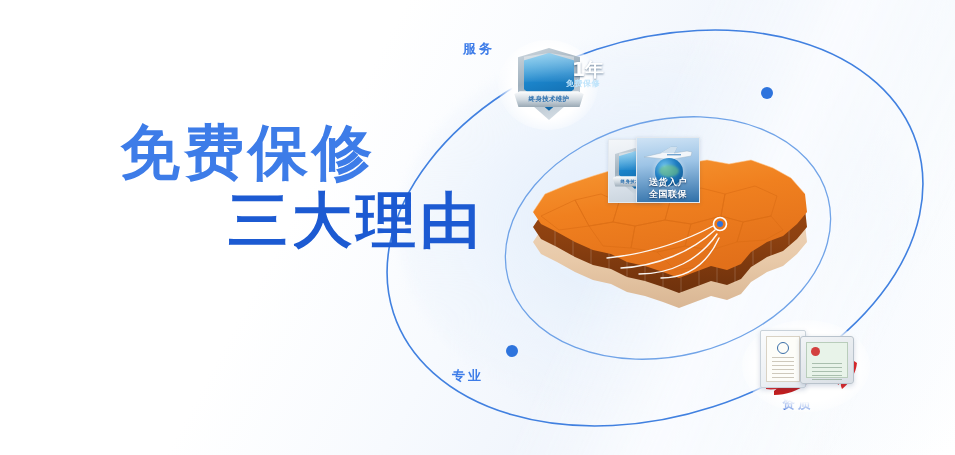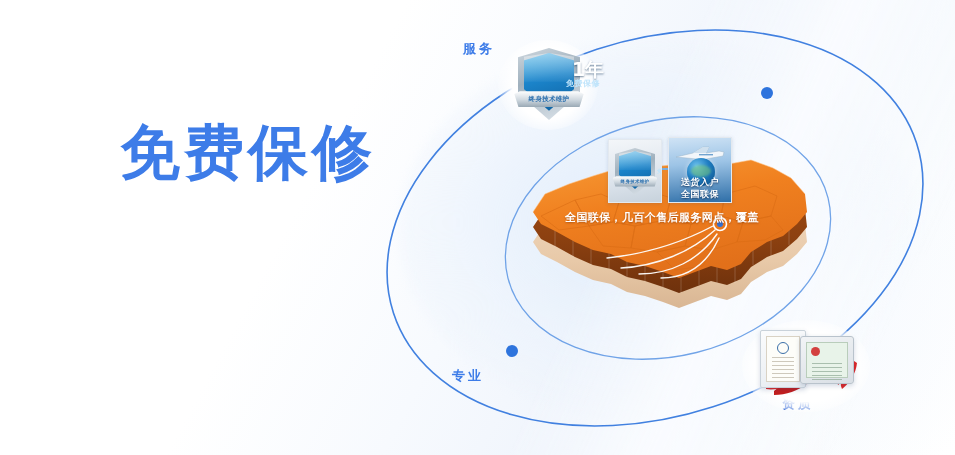--- a/index.html
+++ b/index.html
@@ -231,21 +231,21 @@
     overflow: hidden;
   }
   .card-shield {
     left: 608px;
     top: 139px;
     width: 52px;
     height: 62px;
     background: linear-gradient(170deg, #f3f6f9 0%, #dfe6ee 55%, #c7d2dc 100%);
   }
   .card-delivery {
-    left: 668px;
+    left: 636px;
     top: 137px;
     width: 62px;
     height: 64px;
     background: linear-gradient(175deg, #cfe3f5 0%, #9dc4e6 40%, #2f6fa8 100%);
   }
   .plane {
     position: absolute;
     left: 4px;
     top: 6px;
     width: 54px;
@@ -427,20 +427,21 @@
     <g fill="none" stroke="#2e74dd" stroke-width="1.6" opacity="0.9">
       <ellipse cx="655" cy="228" rx="275" ry="188" transform="rotate(-18 655 228)"></ellipse>
     </g>
     <g fill="none" stroke="#5a95e4" stroke-width="1.3" opacity="0.85">
       <ellipse cx="668" cy="238" rx="165" ry="118" transform="rotate(-14 668 238)"></ellipse>
     </g>
   </svg>
 
   <div class="headline">
     <div class="title-line1">免费保修</div>
+    <div class="title-line2">三大理由</div>
   </div>
 
   <div class="orbit-label lbl-service">服务</div>
   <div class="orbit-label lbl-pro">专业</div>
   <div class="orbit-label lbl-qual">资质</div>
 
   <div class="dot dot-ne"></div>
   <div class="dot dot-sw"></div>
 
   <div class="shield-halo"></div>
@@ -541,21 +542,20 @@
         <path d="M106,118 C142,116 176,102 200,80"></path>
         <path d="M124,124 C156,124 184,110 202,84"></path>
         <path d="M146,128 C172,128 192,114 204,88"></path>
       </g>
       <circle cx="205" cy="74" r="6.5" fill="none" stroke="#ffffff" stroke-width="1.6"></circle>
       <circle cx="205" cy="74" r="3" fill="#2e74dd"></circle>
     </svg>
   </div>
 
   <div class="map-text">
-    <div>全国联保，几百个售后服务网点，覆盖</div>
   </div>
 
   <div class="card-stem"></div>
 
   <div class="card card-shield">
     <div class="shield mini" style="left:6px; top:8px;">
       <div class="shield-body"></div>
       <div class="shield-inner"></div>
       <div class="shield-gloss"></div>
       <div class="shield-year">1年</div>

